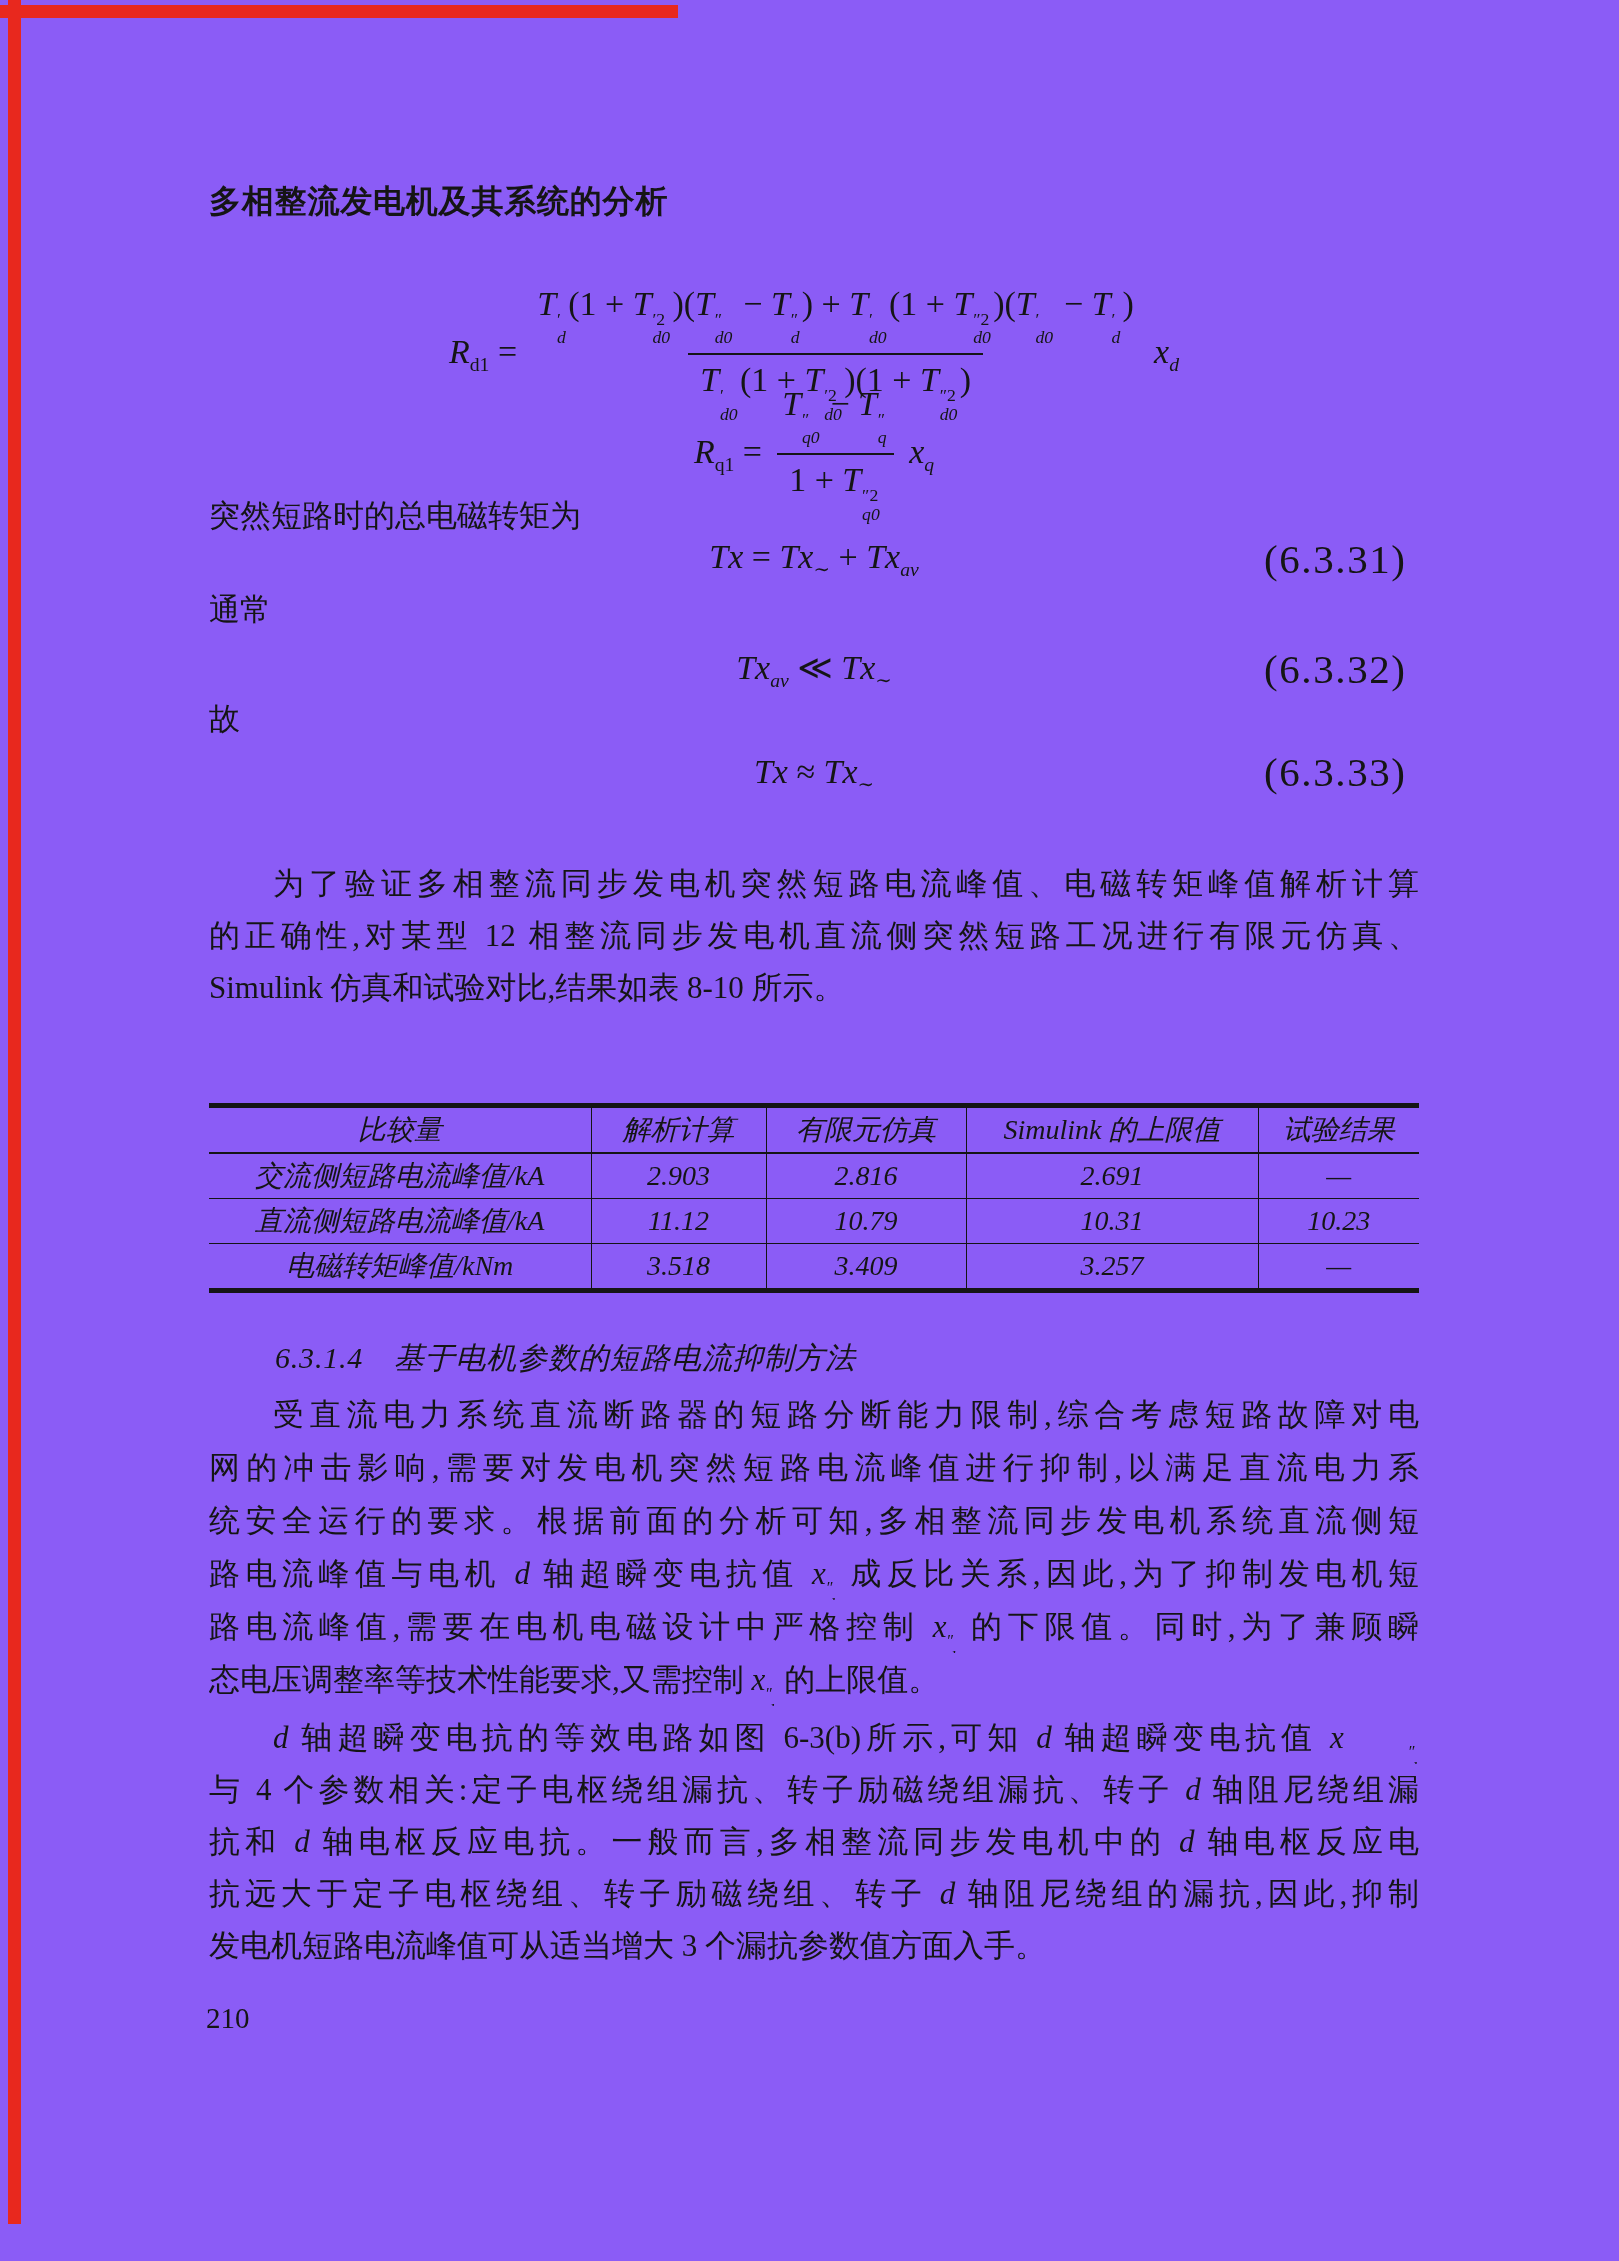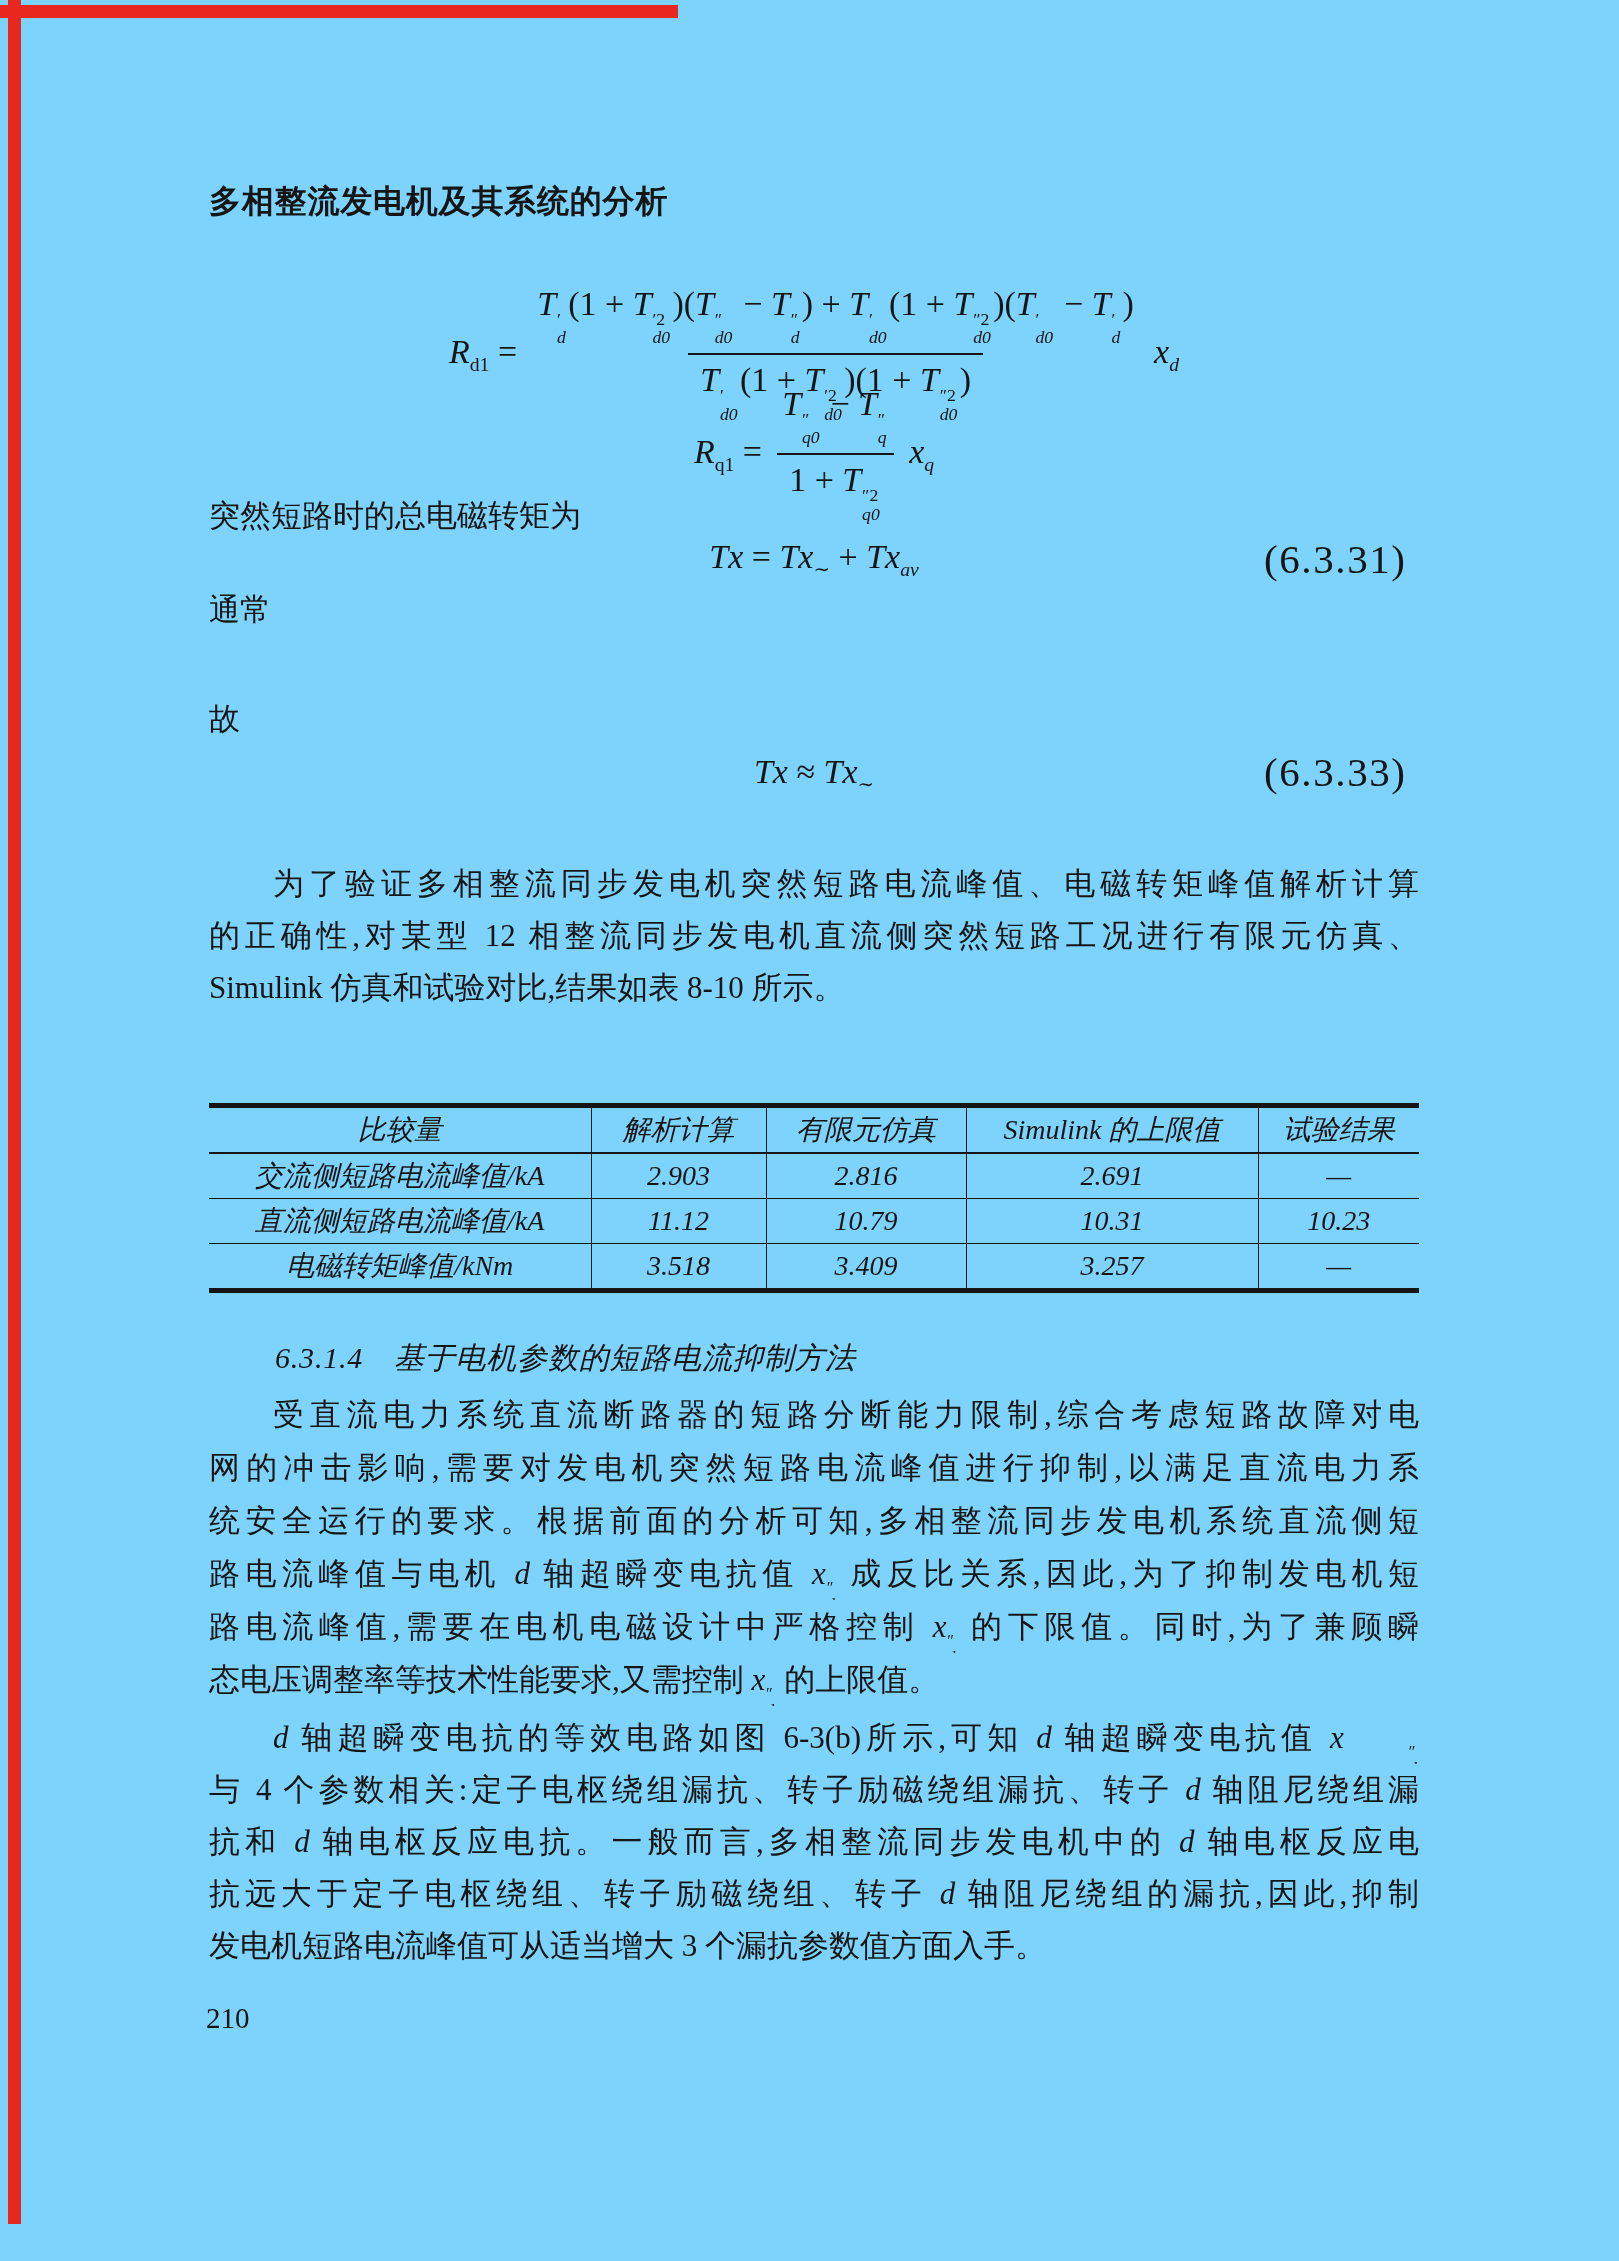--- a/index.html
+++ b/index.html
@@ -1,19 +1,19 @@
 <!DOCTYPE html>
 <html style="font-size:12.4px"><head>
 <meta charset="utf-8">
 <style>
   html,body{margin:0;padding:0;background:#ffffff;}
   .page{
     position:relative;
     width:1620px;height:2261px;
-    background:#7dd3fc;
+    background:#8b5cf6;
     font-family:"Liberation Serif","DejaVu Serif",serif;
     color:#151515;
     overflow:hidden;
   }
   .abs{position:absolute;}
   
   .red-left{left:7.8px;top:0;width:13px;height:2224px;}
   .red-top{left:0;top:4.7px;width:678px;height:13px;}
   
   .hdr{
@@ -150,20 +150,24 @@
 
   <div class="abs lead-line" style="top:498px;">突然短路时的总电磁转矩为</div>
 
   <div class="abs eqrow" style="top:538px;height:42px;">
     <span><i>Tx</i> = <i>Tx</i><sub>∼</sub> + <i>Tx</i><sub><i>av</i></sub></span>
     <span class="eqnum">(6.3.31)</span>
   </div>
 
   <div class="abs lead-line" style="top:592px;">通常</div>
 
+  <div class="abs eqrow" style="top:648px;height:42px;">
+    <span><i>Tx</i><sub><i>av</i></sub> ≪ <i>Tx</i><sub>∼</sub></span>
+    <span class="eqnum">(6.3.32)</span>
+  </div>
 
   <div class="abs lead-line" style="top:701px;">故</div>
 
   <div class="abs eqrow" style="top:754px;height:42px;align-items:flex-end;">
     <span><i>Tx</i> ≈ <i>Tx</i><sub>∼</sub></span>
     <span class="eqnum">(6.3.33)</span>
   </div>
 
 
   <div class="abs para" style="top:858px;">

